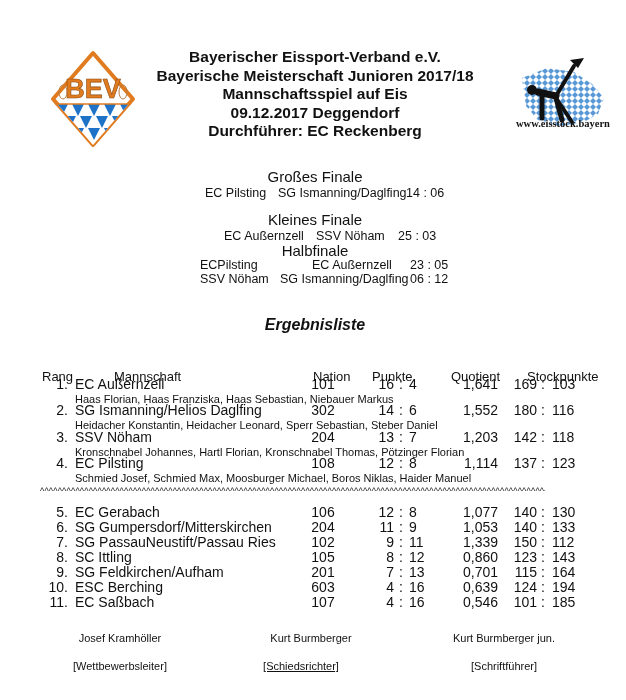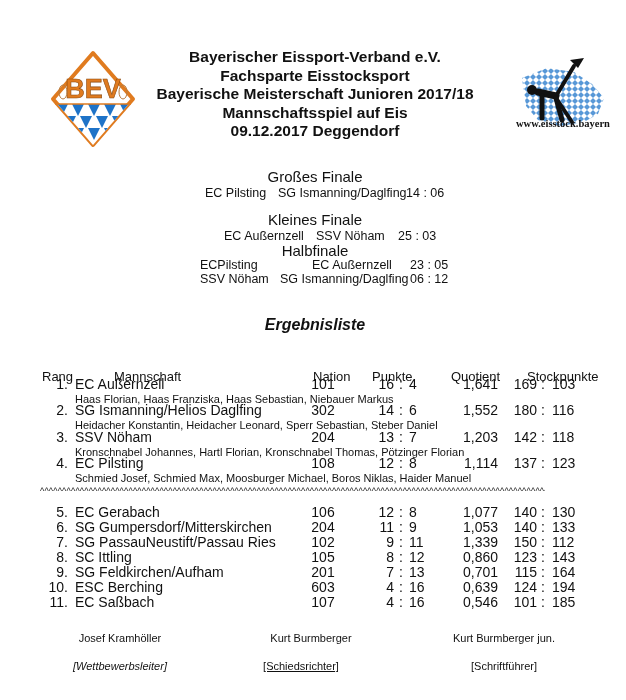--- a/index.html
+++ b/index.html
@@ -95,24 +95,24 @@
       <line x1="44" y1="42" x2="60" y2="66" stroke-width="4"></line>
     </g>
     <circle cx="20" cy="34" r="5" fill="#111"></circle>
     <path d="M58 4 L72 2 L66 12 Z" fill="#111"></path>
   </svg>
 </div>
 <div class="logo-eis-text">www.eisstock.bayern</div>
 
 <div class="header-block">
   <div class="header-line">Bayerischer Eissport-Verband e.V.</div>
-  <div class="header-line">Fachsparte Eisstocksport</div>
   <div class="header-line">Bayerische Meisterschaft Junioren 2017/18</div>
   <div class="header-line">Mannschaftsspiel auf Eis</div>
   <div class="header-line">09.12.2017 Deggendorf</div>
+  <div class="header-line">Durchführer: EC Reckenberg</div>
 </div>
 
 <div class="sec-title" style="top:168px;">Großes Finale</div>
 <div class="finals-row" style="left:0; top:186px; width:626px;">
   <span style="left:205px;">EC Pilsting</span>
   <span style="left:278px;">SG Ismanning/Daglfing</span>
   <span style="left:406px;">14 : 06</span>
 </div>
 
 <div class="sec-title" style="top:211px;">Kleines Finale</div>
@@ -278,17 +278,17 @@
     <span class="c-quot">0,546</span>
     <span class="c-s1">101</span>
     <span class="c-sc">:</span>
     <span class="c-s2">185</span>
   </div>
   </div>
 
 <div class="separator">^^^^^^^^^^^^^^^^^^^^^^^^^^^^^^^^^^^^^^^^^^^^^^^^^^^^^^^^^^^^^^^^^^^^^^^^^^^^^^^^^^^^^^^^^^^^^^^^^^^^^^^^^^^^^^^^^^^^^^^^^^^^</div>
 
 <div class="sig" style="left:40px; top:632px;">Josef Kramhöller</div>
-<div class="sig" style="left:40px; top:660px;font-style:italic;">[Wettbewerbsleiter]</div>
+<div class="sig" style="left:40px; top:660px;">[Wettbewerbsleiter]</div>
 <div class="sig" style="left:231px; top:632px;">Kurt Burmberger</div>
 <div class="sig" style="left:221px; top:660px;text-decoration:underline;">[Schiedsrichter]</div>
 <div class="sig" style="left:424px; top:632px;">Kurt Burmberger jun.</div>
 <div class="sig" style="left:424px; top:660px;">[Schriftführer]</div>
 
 </body></html>

